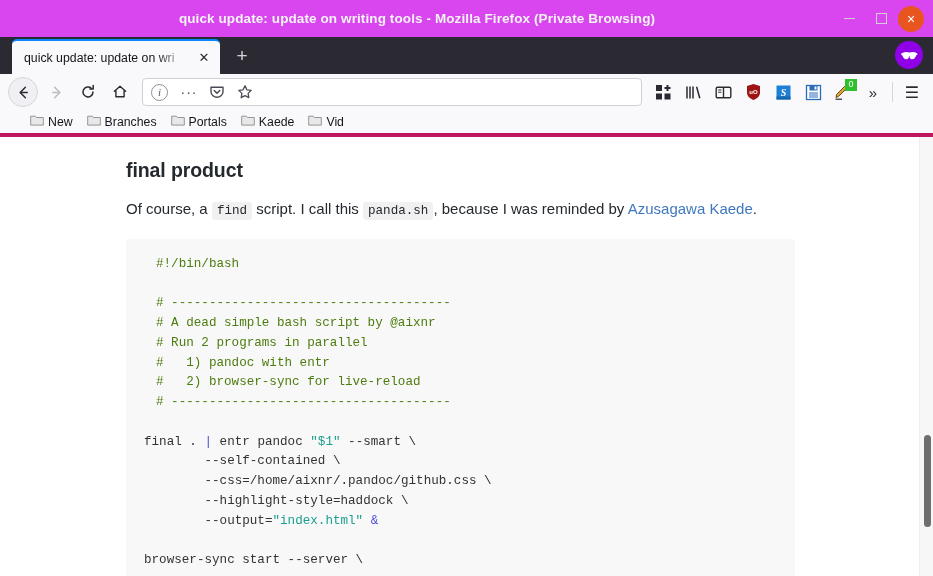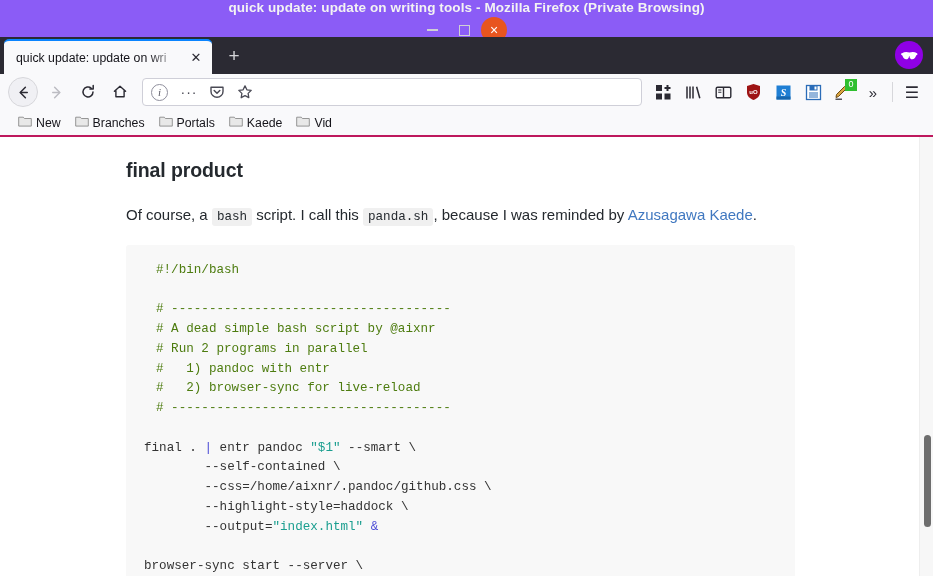--- a/index.html
+++ b/index.html
@@ -6,24 +6,23 @@
   html, body {
     width: 933px; height: 576px;
     overflow: hidden;
     font-family: "Liberation Sans", sans-serif;
     background: #ffffff;
   }
 
   
   .titlebar {
     height: 37px;
-    background: #8b5cf6;
+    background: #d946ef;
     display: flex; align-items: center;
     position: relative;
-    flex-direction: column;
   }
   .titlebar-text {
     flex: 1; text-align: center;
     color: #f3f3f3; font-size: 13.5px; font-weight: bold;
     letter-spacing: .1px;
   }
   .win-controls { display: flex; align-items: center; gap: 2px; padding-right: 9px; }
   .win-btn {
     width: 30px; height: 30px;
     display: flex; align-items: center; justify-content: center;
@@ -33,21 +32,21 @@
   .win-max span { display:block; width: 11px; height: 11px; border: 1.6px solid #cfcfd4; }
   .win-close {
     background: #e8551f; width: 26px; height: 26px;
     color: #fff; font-size: 14px; line-height: 1;
   }
 
   
   .tabstrip {
     height: 37px; background: #2b2a33;
     display: flex; align-items: flex-end; position: relative;
-    padding-left: 4px;
+    padding-left: 12px;
   }
   .tab {
     height: 35px; width: 208px;
     background: #f9f9fb;
     border-top: 2px solid #0a84ff;
     border-radius: 5px 5px 0 0;
     display: flex; align-items: center;
     padding: 0 6px 0 12px;
     position: relative;
   }
@@ -127,23 +126,23 @@
     background: #2fbf2f; color: #ffffff;
     font-size: 9px; line-height: 11px;
     min-width: 12px; height: 12px; text-align: center;
     padding: 0 1px;
   }
   .tb-sep { width: 1px; height: 20px; background: #d7d7db; margin: 0 4px; }
 
   
   .bookmarks {
     height: 27px; background: #f9f9fb;
-    border-bottom: 2px solid #be185d;
-    display: flex; align-items: center;
-    padding-left: 12px; gap: 2px;
+    border-bottom: 4px solid #be185d;
+    display: flex; align-items: center;
+    padding-left: 24px; gap: 2px;
   }
   .bm-item {
     display: flex; align-items: center; gap: 4px;
     padding: 3px 6px; border-radius: 3px;
     font-size: 12.3px; color: #15141a;
   }
   .folder-ico { display: block; }
 
   
   .viewport {
@@ -151,21 +150,21 @@
     height: calc(576px - 37px - 37px - 36px - 27px);
     background: #ffffff;
     overflow: hidden;
   }
   .page {
     padding: 22px 0 0 0;
   }
   .content { margin-left: 126px; width: 669px; }
   h1.article-title {
     font-size: 19.5px; font-weight: bold; color: #24292e;
-    margin-bottom: 22px; letter-spacing: -.1px;
+    margin-bottom: 16px; letter-spacing: -.1px;
   }
   p.para {
     font-size: 15px; color: #24292e; line-height: 1.5;
     margin-bottom: 18px;
   }
   code.inline {
     font-family: "Liberation Mono", monospace;
     font-size: 12.6px;
     background: #f0f0f0;
     padding: 2px 5px; border-radius: 3px;
@@ -360,21 +359,21 @@
         </svg></span>
     <span>Vid</span>
   </div>
 </div>
 
 <div class="viewport">
   <div class="page">
     <div class="content">
       <h1 class="article-title">final product</h1>
 
-      <p class="para"><span>Of course, a </span><code class="inline">bash</code><span> script. I call this </span><code class="inline">panda.sh</code><span>, because I was reminded by </span><a class="link" href="#">Azusagawa Kaede</a><span>.</span></p>
+      <p class="para"><span>Of course, a </span><code class="inline">find</code><span> script. I call this </span><code class="inline">panda.sh</code><span>, because I was reminded by </span><a class="link" href="#">Azusagawa Kaede</a><span>.</span></p>
 
       <pre class="codeblock"><span class="c-comment">#!/bin/bash</span>
 
 <span class="c-comment"># -------------------------------------</span>
 <span class="c-comment"># A dead simple bash script by @aixnr</span>
 <span class="c-comment"># Run 2 programs in parallel</span>
 <span class="c-comment">#   1) pandoc with entr</span>
 <span class="c-comment">#   2) browser-sync for live-reload</span>
 <span class="c-comment"># -------------------------------------</span>
 

